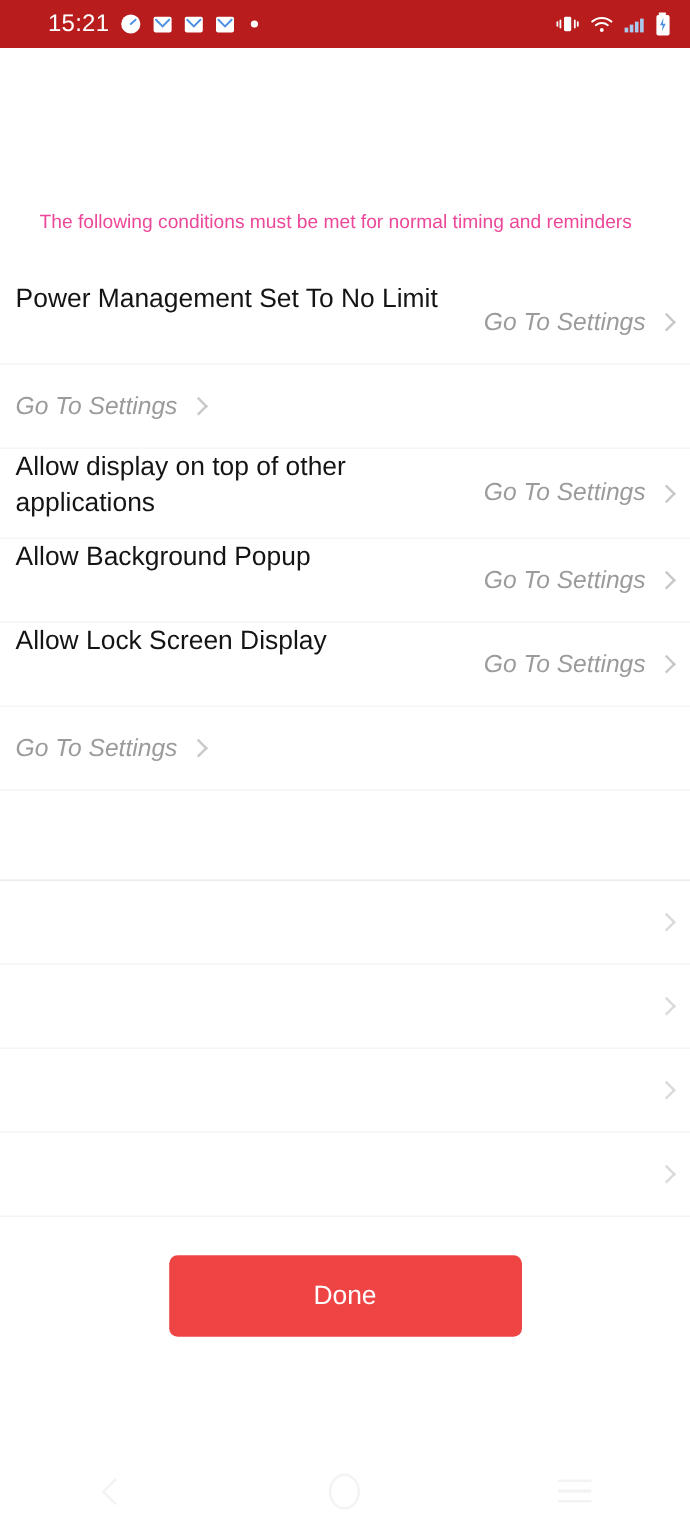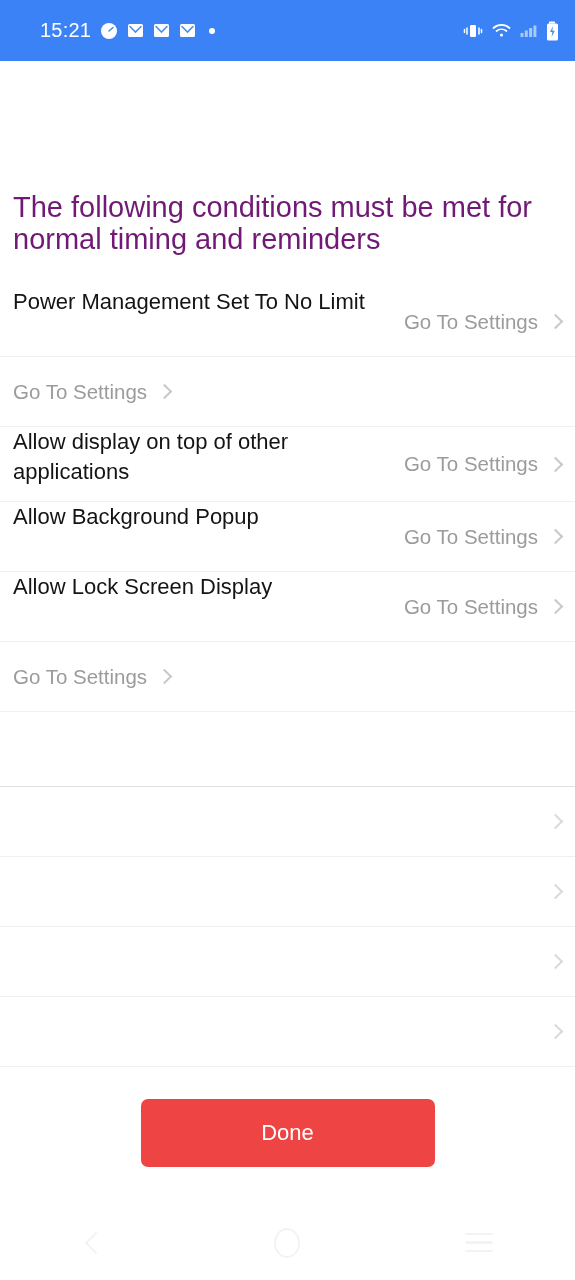--- a/index.html
+++ b/index.html
@@ -6,37 +6,38 @@
   html, body {
     width:575px; height:1280px;
     background:#ffffff;
     font-family:"Liberation Sans", sans-serif;
     -webkit-font-smoothing:antialiased;
   }
   .phone { position:relative; width:575px; height:1280px; background:#ffffff; overflow:hidden; }
 
   
   .statusbar {
-    height:61px; background:#3b82f6;
+    height:40px; background:#b91c1c;
     display:flex; align-items:center; justify-content:space-between;
     padding:0 16px 0 40px;
   }
   .sb-left { display:flex; align-items:center; gap:9px; }
   .sb-time { color:#ffffff; font-size:20px; letter-spacing:.2px; font-weight:400; }
   .sb-right { display:flex; align-items:center; gap:9px; }
   .sb-ico { display:block; }
   .sb-dot { width:6px; height:6px; border-radius:50%; background:#ffffff; margin-left:4px; }
 
   
   .header-gap { height:130px; background:#ffffff; }
   .warning {
-    color:#701a75;
-    font-size:29px;
+    color:#ec4899;
+    font-size:16px;
     line-height:32px;
     padding:0 13px 0 13px;
+    margin-left:20px;
   }
   .warn-spacer { height:32px; }
 
   
   .list { background:#ffffff; }
   .row {
     position:relative;
     display:flex; justify-content:space-between;
     padding:0 14px 0 13px;
     border-bottom:1px solid #f0f0f0;
@@ -45,21 +46,21 @@
   .row-1line { height:70px; }
   .row-2line { height:75px;gap:48px; }
   .row-empty { height:70px; }
   .row-blank { height:75px; border-bottom:1px solid #e2e2e2; }
   .row-label {
     color:#141414;
     font-size:22px;
     line-height:30px;
     max-width:370px;
   }
-  .row-right { display:flex; align-items:center; gap:12px; flex:0 0 auto; }
+  .row-right { display:flex; align-items:center; gap:12px; flex:0 0 auto;font-style:italic; }
   .row-action { color:#9b9b9b; font-size:20.5px; white-space:nowrap; }
   .chev {
     width:11px; height:11px;
     border-right:2px solid #c9c9c9;
     border-top:2px solid #c9c9c9;
     transform:rotate(45deg);
     display:block;
   }
   .chev-faint { border-color:#dadada; }
   .footer { background:#ffffff; padding:32px 0 0 0; display:flex; justify-content:center; }

